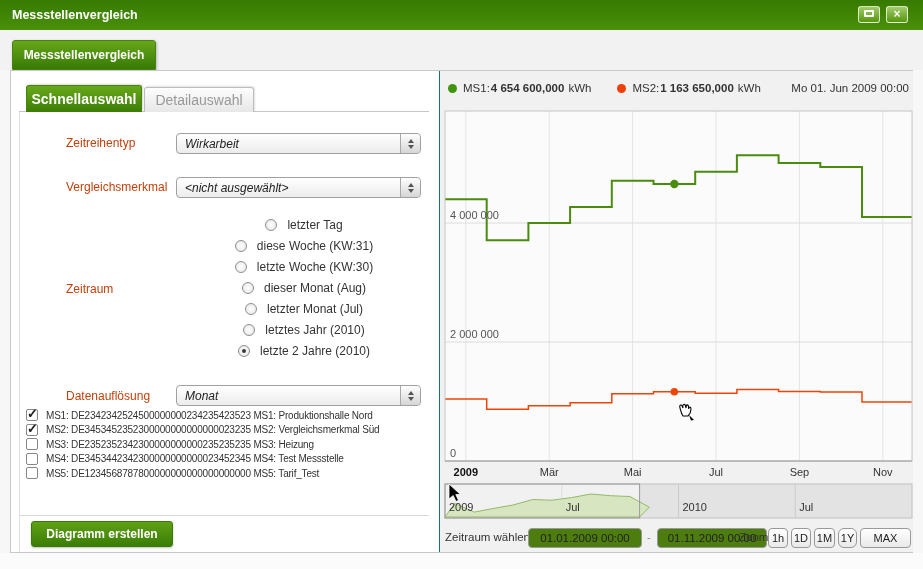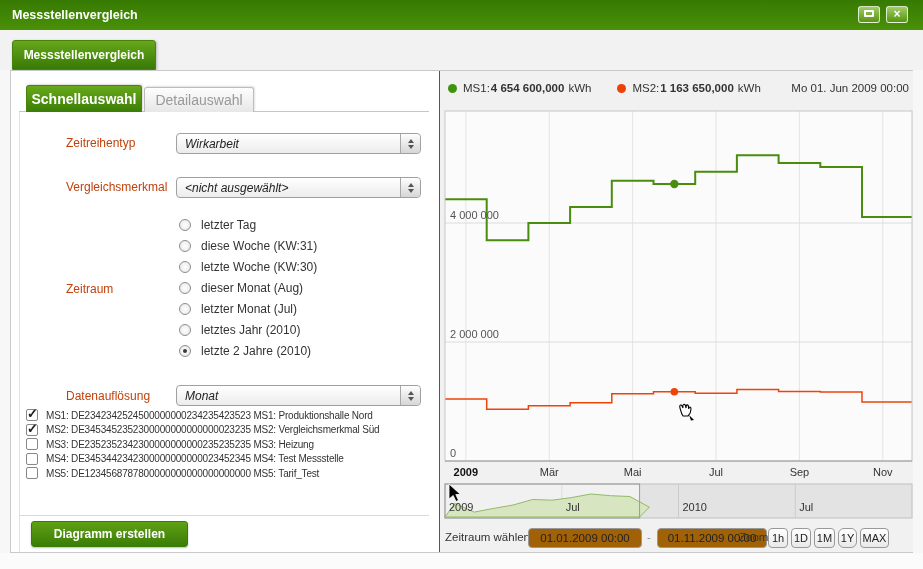--- a/index.html
+++ b/index.html
@@ -49,57 +49,57 @@
     box-shadow:inset 0 1px 0 #fff; font-size:12px; color:#222;font-style:italic; }
   .select .value { position:absolute; left:8px; top:0; line-height:20px; }
   .stepper { position:absolute; right:0; top:0; bottom:0; width:20px;
     border-left:1px solid #a8a8a8; border-radius:0 4px 4px 0;
     background:linear-gradient(#fefefe,#d6d6d6);
     display:flex; flex-direction:column; align-items:center; justify-content:center; gap:2px; }
   .tri-up { width:0; height:0; border-left:3.5px solid transparent; border-right:3.5px solid transparent; border-bottom:4.5px solid #555; }
   .tri-down { width:0; height:0; border-left:3.5px solid transparent; border-right:3.5px solid transparent; border-top:4.5px solid #555; }
 
   .radio-col { position:absolute; left:168px; top:143px; width:250px; }
-  .radio-row { height:21px; display:flex; align-items:center; }
+  .radio-row { height:21px; display:flex; align-items:center;justify-content:center; }
   .radio { width:12px; height:12px; border-radius:50%; border:1px solid #8e8e8e;
     background:radial-gradient(#ffffff,#e4e4e4); position:relative; flex:0 0 auto; }
   .radio.sel::after { content:''; position:absolute; left:3px; top:3px; width:4px; height:4px;
     background:#3a3a3a; border-radius:50%; }
   .radio-row .lbl { margin-left:10px; font-size:12px; color:#333; white-space:nowrap; }
 
   .check-col { position:absolute; left:15px; top:337px; width:410px; }
   .check-row { height:14.5px; display:flex; align-items:center; }
   .checkbox { width:12px; height:12px; border:1px solid #888; border-radius:2px; background:#fff;
     position:relative; flex:0 0 auto; }
   .checkbox.checked::after { content:'✓'; position:absolute; left:0; top:-4px;
     font-size:13px; font-weight:bold; color:#222; }
   .check-row .lbl { margin-left:8px; font-size:10px; color:#333; white-space:nowrap; letter-spacing:-0.2px; }
 
   .left-sep { position:absolute; left:8px; top:444px; width:410px; height:1px; background:#d9d9d9; }
-  .btn-green { position:absolute; left:20px; top:450px; width:157px; height:26px;
+  .btn-green { position:absolute; left:20px; top:450px; width:142px; height:26px;
     background:linear-gradient(#60a015,#3a7d05); border:1px solid #3a7a08; border-radius:3px;
     color:#fff; font-weight:bold; font-size:12px; text-align:center; line-height:24px;
     box-shadow:0 1px 2px rgba(0,0,0,.25); }
 
   
   .right-pane { position:absolute; left:428px; top:0; width:474px; height:481px;
     background:#f1f1f1; border-left:1px solid #0f766e; }
   .legend-row { position:absolute; left:8px; top:8px; right:4px; height:18px;
     display:flex; align-items:center; font-size:11.5px; color:#333; }
   .legend-item { display:flex; align-items:center; margin-right:26px; }
   .legend-dot { width:9px; height:9px; border-radius:50%; margin-right:6px; }
   .legend-item .val { font-weight:bold; margin:0 4px 0 1px; }
   .hover-date { margin-left:auto; font-size:11.5px; color:#333; }
 
   svg text { font-family:"Liberation Sans",sans-serif; }
 
   .footer { position:absolute; left:0; top:455px; width:474px; height:26px; font-size:11.5px; color:#333; }
   .footer .range-label { position:absolute; left:5px; top:5px; }
   .date-input { position:absolute; top:2px; height:20px; border:1px solid #999; border-radius:4px;
-    background:#a16207; text-align:center; line-height:19px; font-size:11.5px; color:#222; }
+    background:#4d7c0f; text-align:center; line-height:19px; font-size:11.5px; color:#222; }
   .footer .dash { position:absolute; left:207px; top:5px; color:#888; }
   .footer .zoom-label { position:absolute; left:299px; top:5px; }
   .zoom-btn { position:absolute; top:2px; height:20px; border:1px solid #999; border-radius:4px;
     background:linear-gradient(#ffffff,#e9e9e9); font-size:11px; color:#222; text-align:center;
     line-height:18px; font-family:"Liberation Sans",sans-serif; padding:0; }
 
   .bottom-strip { position:absolute; left:0; top:553px; width:923px; height:16px; background:#fbfbfb; }
 </style>
 </head>
 <body>
@@ -280,21 +280,21 @@
         <span class="range-label">Zeitraum wählen:</span>
         <div class="date-input" style="left:88px;width:114px">01.01.2009 00:00</div>
         <span class="dash">-</span>
         <div class="date-input" style="left:217px;width:110px">01.11.2009 00:00</div>
         <span class="zoom-label">Zoom:</span>
         <div id="zoom-btns">
             <button class="zoom-btn" style="left: 328px; width: 20px;">1h</button>
             <button class="zoom-btn" style="left: 351px; width: 20px;">1D</button>
             <button class="zoom-btn" style="left: 374px; width: 21px;">1M</button>
             <button class="zoom-btn" style="left: 398px; width: 19px; border-radius: 6px;">1Y</button>
-            <button class="zoom-btn" style="left: 420px; width: 29px;">MAX</button>
+            <button class="zoom-btn" style="left: 420px; width: 51px;">MAX</button>
           </div>
       </div>
     </div>
 
   </div>
 
   <div class="bottom-strip"></div>
 </div>
 
 </body></html>

